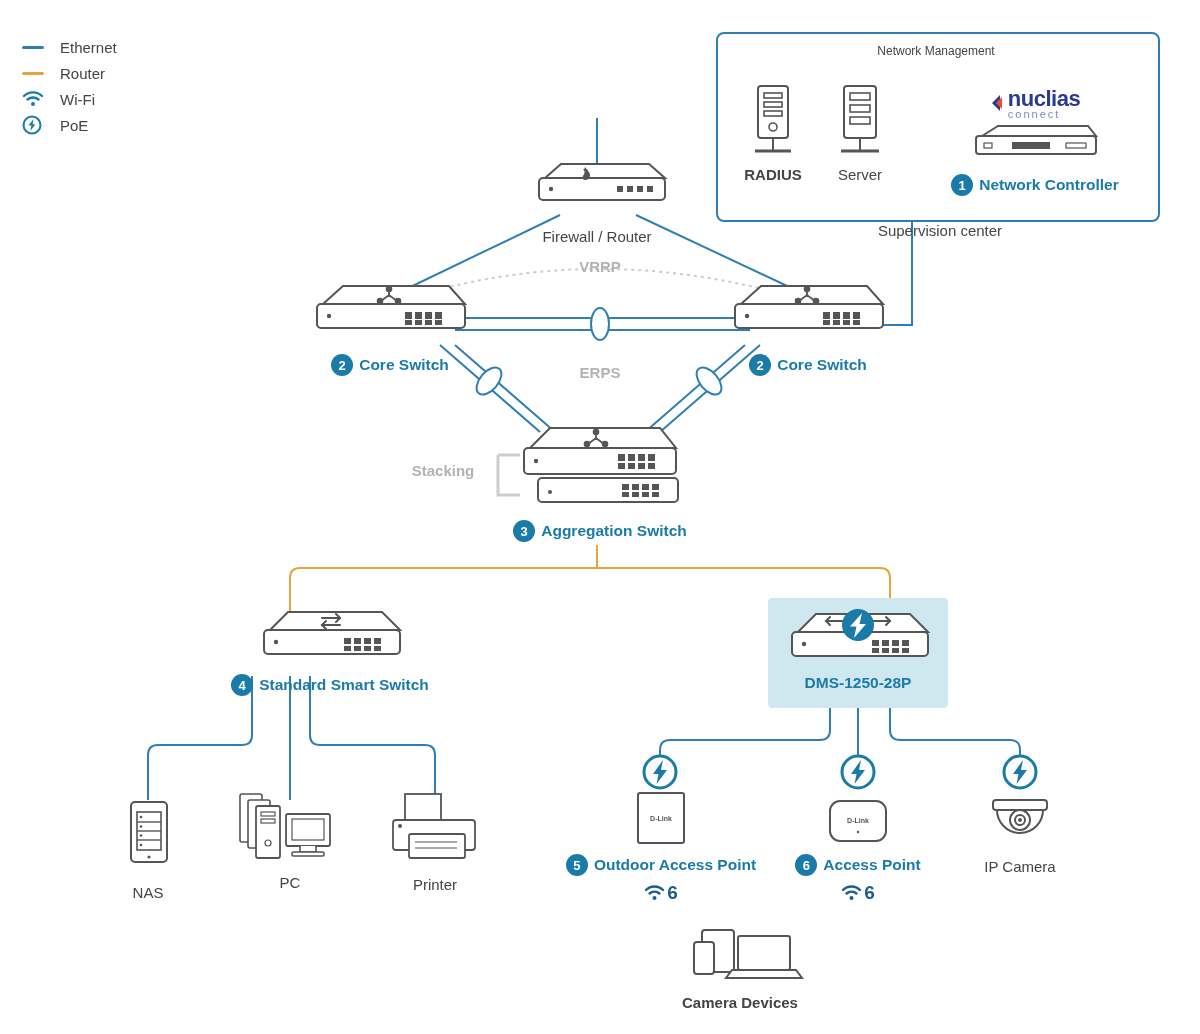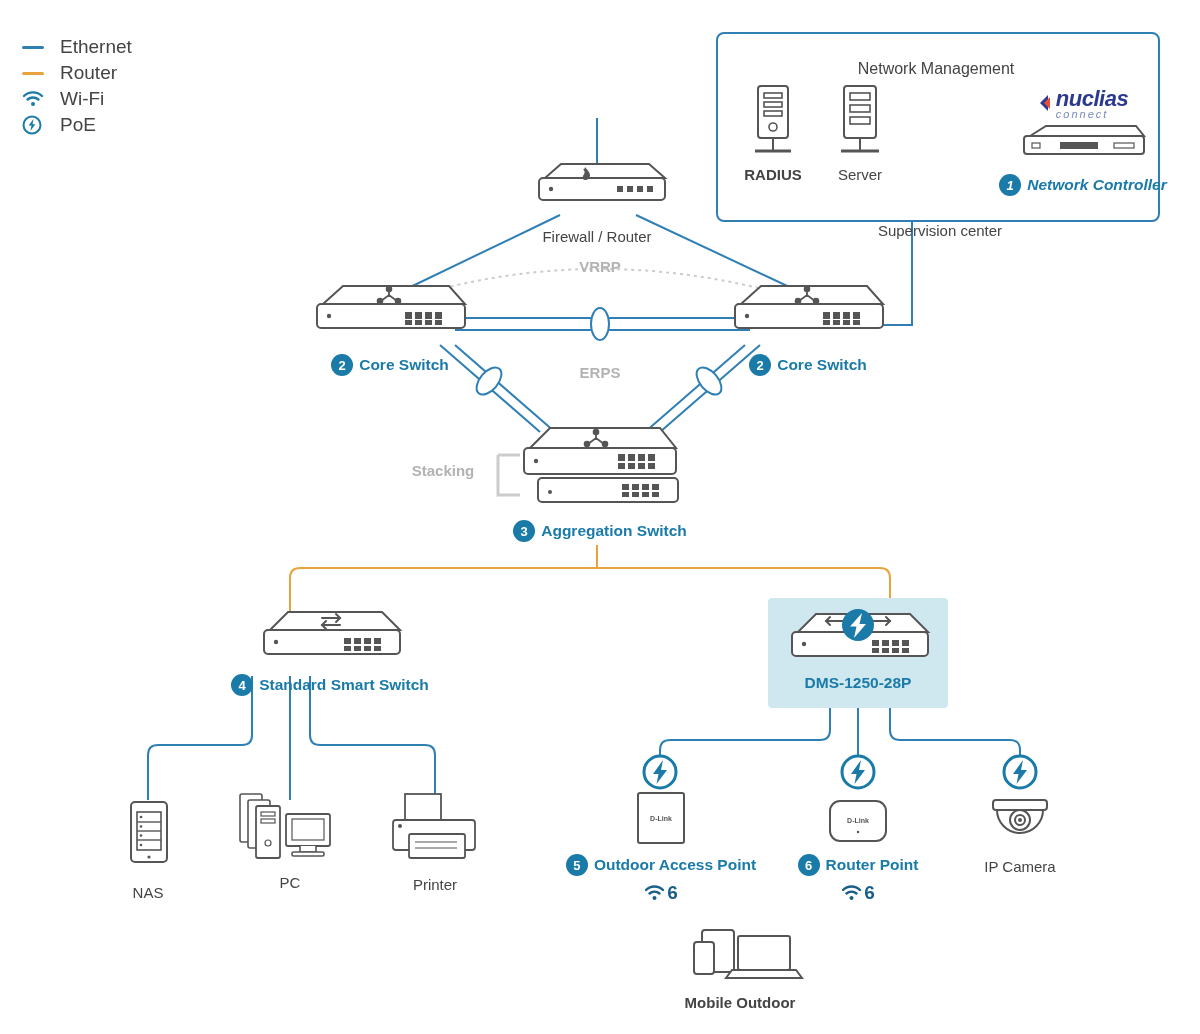--- a/index.html
+++ b/index.html
@@ -67,42 +67,42 @@
     display: flex;
     align-items: center;
     justify-content: flex-start;
   }
   .legend-line {
     width: 22px;
     height: 3px;
     border-radius: 2px;
   }
   .legend-text {
-    font-size: 19px;
+    font-size: 15px;
     color: #444;
     margin-left: 8px;
   }
 
   
   .nm-box {
     position: absolute;
     left: 716px;
     top: 32px;
     width: 440px;
     height: 186px;
     border: 2px solid #2f7fb5;
     border-radius: 8px;
     background: #fff;
   }
   .nm-title {
     position: absolute;
-    top: 60px;
+    top: 44px;
     width: 440px;
     text-align: center;
-    font-size: 16px;
+    font-size: 12px;
     color: #444;
   }
 
   
   .badge {
     display: inline-flex;
     width: 22px;
     height: 22px;
     border-radius: 50%;
     background: #1a7aa8;
@@ -247,21 +247,21 @@
       <rect x="14" y="2" width="32" height="52" rx="3" fill="#fff" stroke="#555" stroke-width="2"></rect>
       <rect x="20" y="9" width="20" height="7" fill="#fff" stroke="#555" stroke-width="1.6"></rect>
       <rect x="20" y="21" width="20" height="7" fill="#fff" stroke="#555" stroke-width="1.6"></rect>
       <rect x="20" y="33" width="20" height="7" fill="#fff" stroke="#555" stroke-width="1.6"></rect>
       <line x1="30" y1="54" x2="30" y2="66" stroke="#555" stroke-width="2"></line>
       <line x1="11" y1="67" x2="49" y2="67" stroke="#555" stroke-width="3"></line>
     </svg>
     <div class="lbl">Server</div>
   </div>
 
-  <div class="node" style="left:968px; top:86px; width:230px;font-style:italic;">
+  <div class="node" style="left:920px; top:86px; width:230px;">
     <div style="display:flex;align-items:center;justify-content:center;gap:4px;">
       <svg width="14" height="18" viewBox="0 0 14 18">
         <path d="M10 1 L2 9 L10 17 Z" fill="#2b3a8f"></path>
         <path d="M12 3 L6 9 L12 15 Z" fill="#e94f35"></path>
       </svg>
       <div style="text-align:left;">
         <div class="nuclias">nuclias</div>
         <div class="nuclias-sub">connect</div>
       </div>
     </div>
@@ -540,21 +540,21 @@
     </svg>
   </div>
   <div class="node" style="left:756px; top:796px; width:204px;">
     <svg width="62" height="50" viewBox="0 0 62 50" style="display:block;margin:0 auto;">
       <rect x="3" y="5" width="56" height="40" rx="10" fill="#fff" stroke="#555" stroke-width="2"></rect>
       <text x="31" y="27" font-size="7" font-weight="bold" text-anchor="middle" fill="#555" font-family="Liberation Sans, sans-serif">D-Link</text>
       <circle cx="31" cy="36" r="1.2" fill="#555"></circle>
     </svg>
     <div class="rowlbl" style="margin-top:8px;">
       <span class="badge">6</span>
-      <span class="lbl-blue">Router Point</span>
+      <span class="lbl-blue">Access Point</span>
     </div>
     <div style="margin-top:6px;display:flex;align-items:center;justify-content:center;gap:2px;">
       <svg width="20" height="18" viewBox="0 0 20 18">
         <path d="M1 6 A12 12 0 0 1 18 6" stroke="#1a5e8a" stroke-width="2.4" fill="none" stroke-linecap="round"></path>
         <path d="M4.5 9.5 A7.5 7.5 0 0 1 14.5 9.5" stroke="#1a5e8a" stroke-width="2.4" fill="none" stroke-linecap="round"></path>
         <circle cx="9.5" cy="14" r="2" fill="#1a5e8a"></circle>
       </svg>
       <span class="wifi6">6</span>
     </div>
   </div>
@@ -576,16 +576,16 @@
     <div class="lbl" style="margin-top:6px;">IP Camera</div>
   </div>
 
   <div class="node" style="left:640px; top:926px; width:200px;">
     <svg width="160" height="66" viewBox="0 0 160 66" style="display:block;margin:0 auto;">
       <rect x="42" y="4" width="32" height="42" rx="3" fill="#fff" stroke="#555" stroke-width="2"></rect>
       <rect x="34" y="16" width="20" height="32" rx="3" fill="#fff" stroke="#555" stroke-width="2"></rect>
       <rect x="78" y="10" width="52" height="34" rx="2" fill="#fff" stroke="#555" stroke-width="2"></rect>
       <path d="M72 44 L136 44 L142 52 L66 52 Z" fill="#fff" stroke="#555" stroke-width="2"></path>
     </svg>
-    <div class="lbl lbl-b" style="margin-top:2px;font-weight:bold;">Mobile Outdoor</div>
+    <div class="lbl lbl-b" style="margin-top:2px;font-weight:bold;">Camera Devices</div>
   </div>
 
 </div>
 
 </body></html>

